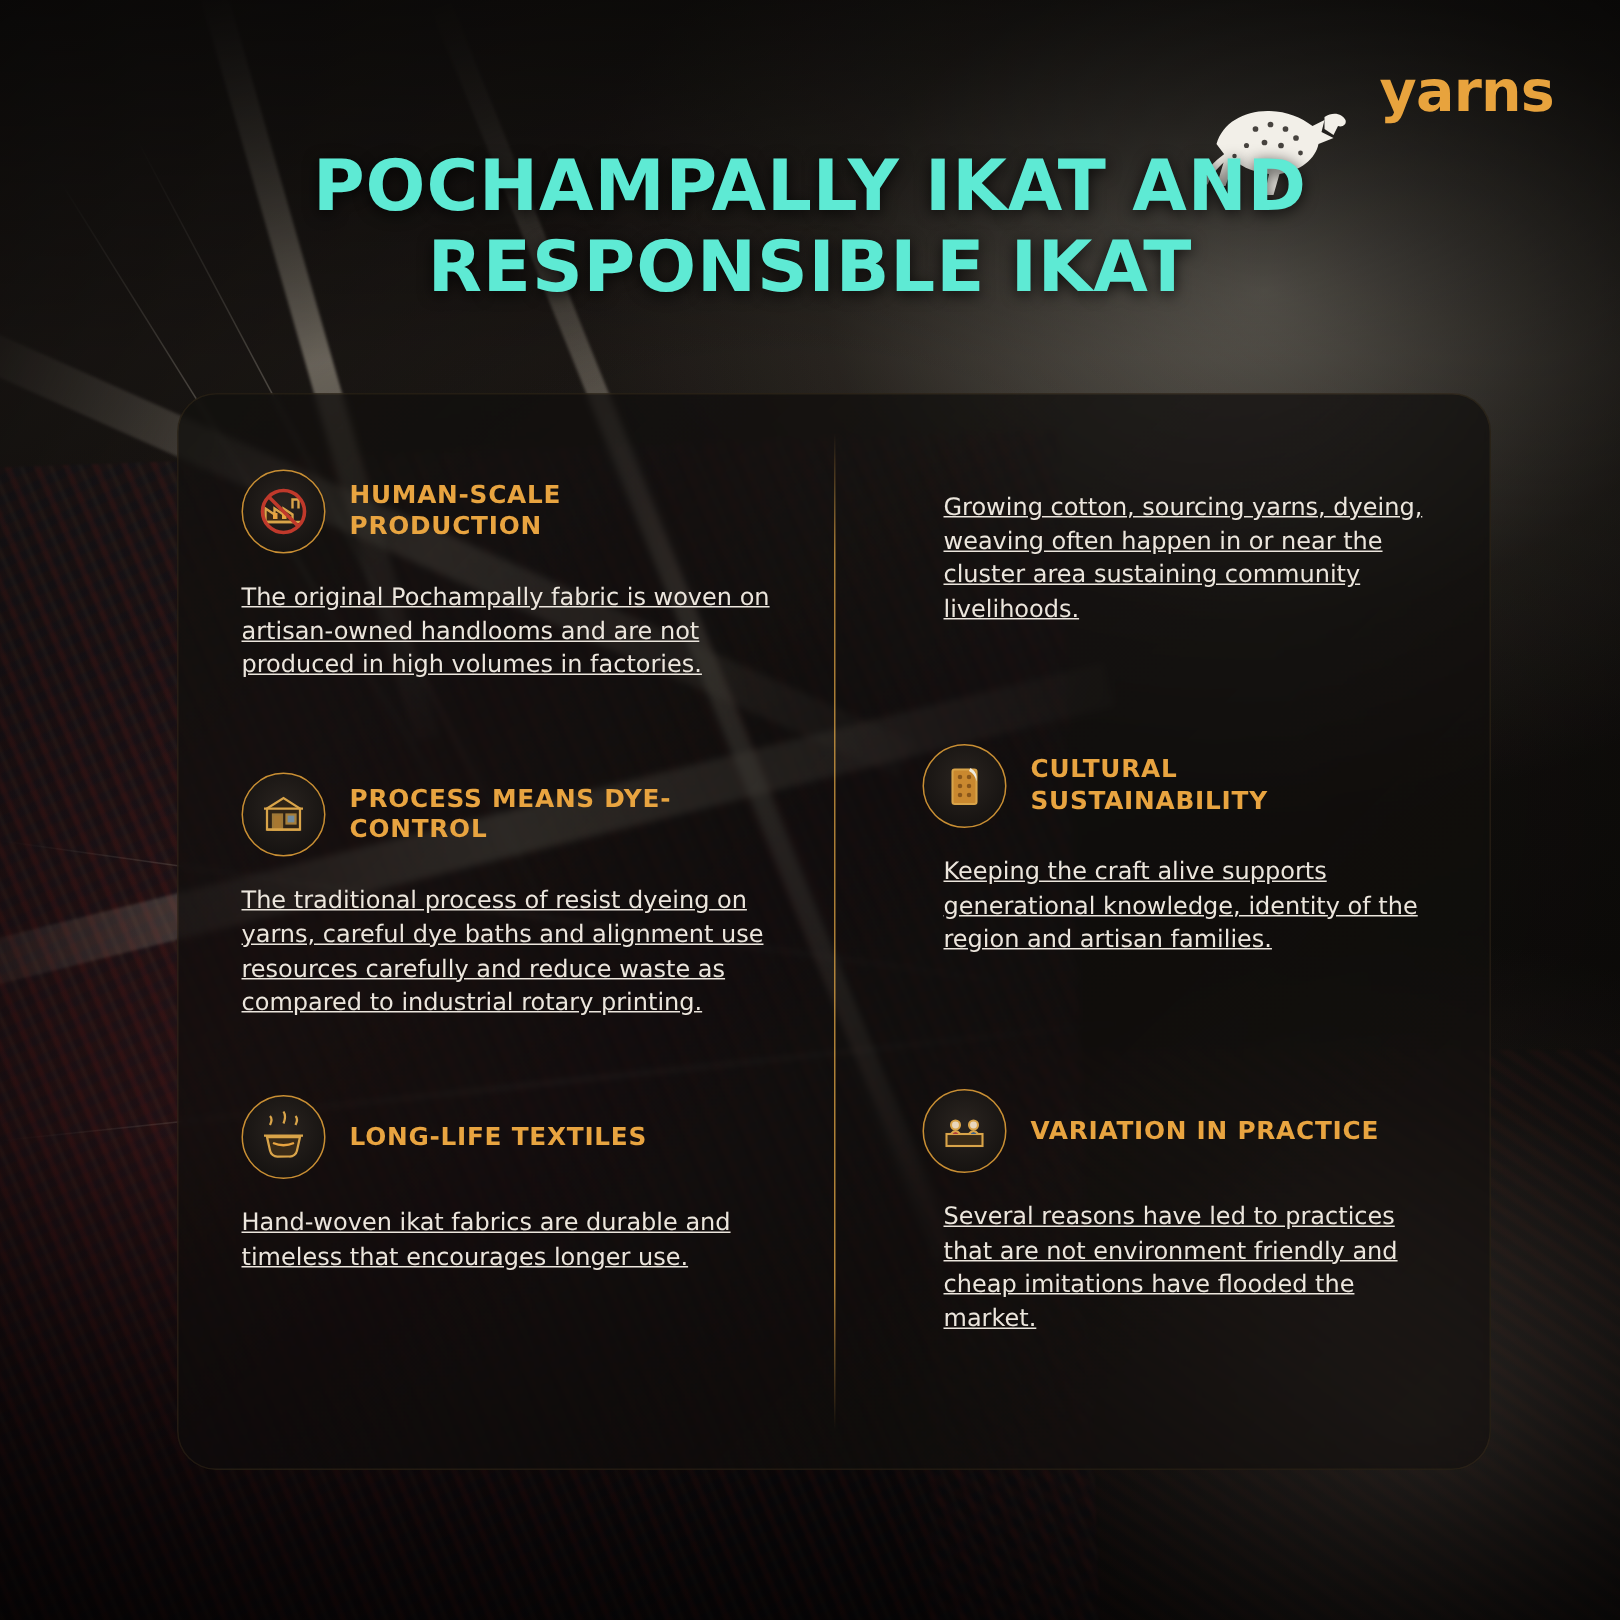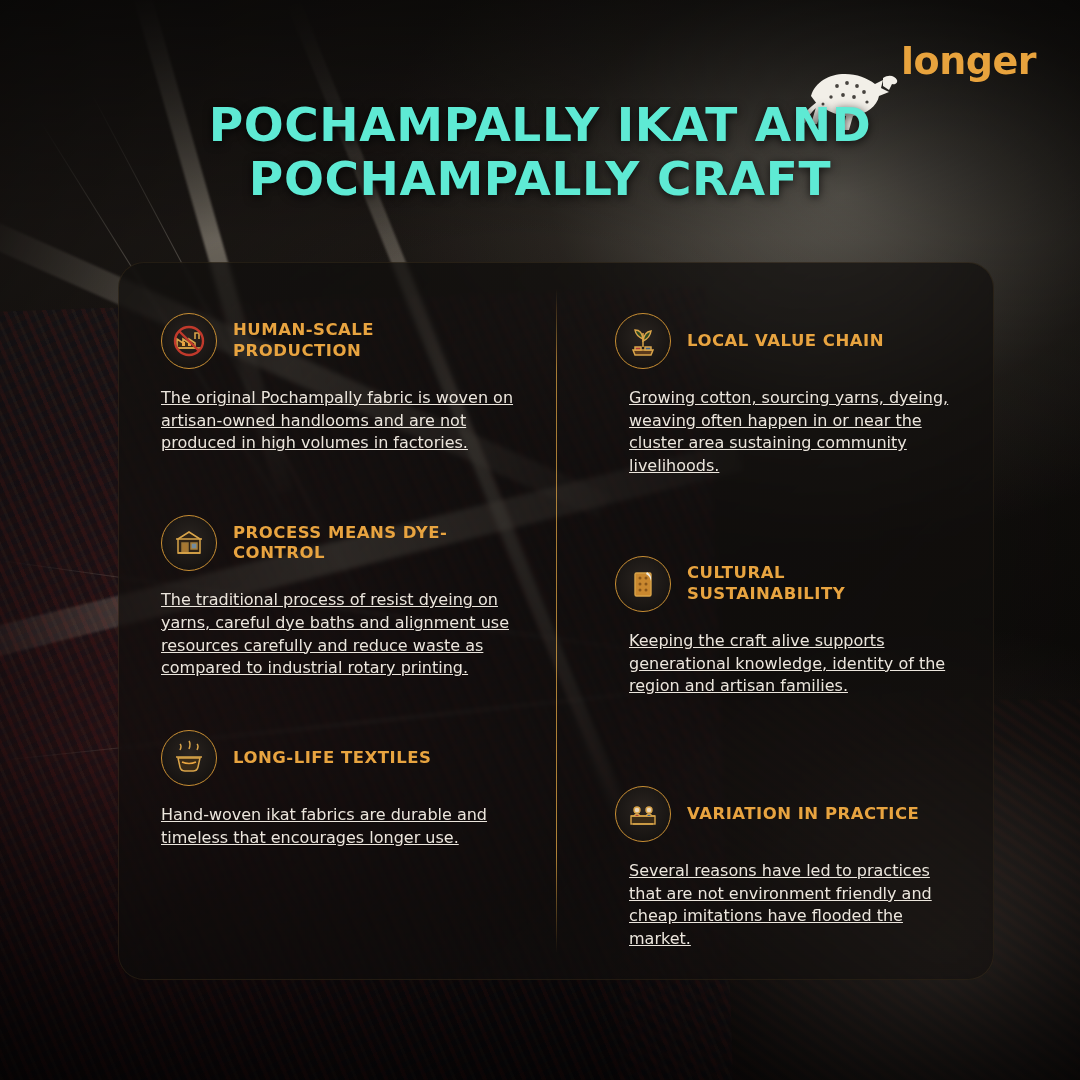--- a/index.html
+++ b/index.html
@@ -229,26 +229,26 @@
       <circle cx="60" cy="34" r="1.9"></circle>
         <circle cx="46" cy="43" r="1.9"></circle>
       <circle cx="57" cy="45" r="1.9"></circle>
         <circle cx="67" cy="40" r="1.9"></circle>
       <circle cx="34" cy="45" r="1.7"></circle>
         <circle cx="26" cy="52" r="1.5"></circle>
       <circle cx="70" cy="50" r="1.6"></circle>
     </g>
   </svg>
 
-  <div class="logo">longer</div>
+  <div class="logo">yarns</div>
 
   <div class="title-wrap">
     <div class="title">
       <span>POCHAMPALLY IKAT AND</span><br>
-      <span>POCHAMPALLY CRAFT</span>
+      <span>RESPONSIBLE IKAT</span>
     </div>
   </div>
 
   <div class="panel">
     <div class="divider"></div>
 
     <div class="col col-left">
 
       <div class="item item-left-1">
         <div class="item-head">
@@ -309,35 +309,20 @@
           <span class="item-title">LONG-LIFE TEXTILES</span>
         </div>
         <div class="item-body">Hand-woven ikat fabrics are durable and timeless that encourages longer use.</div>
       </div>
 
     </div>
 
     <div class="col col-right">
 
       <div class="item item-left-1">
-        <div class="item-head">
-          <span class="icon-badge">
-            <svg viewBox="0 0 40 40" width="40" height="40">
-              <g fill="none" stroke="#d9a449" stroke-width="1.5">
-                <path d="M20 26 V12"></path>
-                <path d="M20 18 q-7 -3 -8 -9 q7 0 8 9 Z" fill="#2f4a22"></path>
-                <path d="M20 20 q7 -3 8 -10 q-7 1 -8 10 Z" fill="#2f4a22"></path>
-                <path d="M10 29 h20 l-2 5 H12 Z" fill="#5a3a1c"></path>
-                <path d="M12 26 h6 v3 h-6 Z" fill="#b03a3a"></path>
-                <path d="M22 26 h6 v3 h-6 Z" fill="#3b5f8a"></path>
-              </g>
-            </svg>
-          </span>
-          <span class="item-title">LOCAL VALUE CHAIN</span>
-        </div>
         <div class="item-body">Growing cotton, sourcing yarns, dyeing, weaving often happen in or near the cluster area sustaining community livelihoods.</div>
       </div>
 
       <div class="gap-a" style="height:78px;"></div>
 
       <div class="item">
         <div class="item-head">
           <span class="icon-badge">
             <svg viewBox="0 0 40 40" width="40" height="40">
               <rect x="12" y="9" width="16" height="23" rx="1.5" fill="#c9882f" stroke="#d9a449" stroke-width="1.4"></rect>

